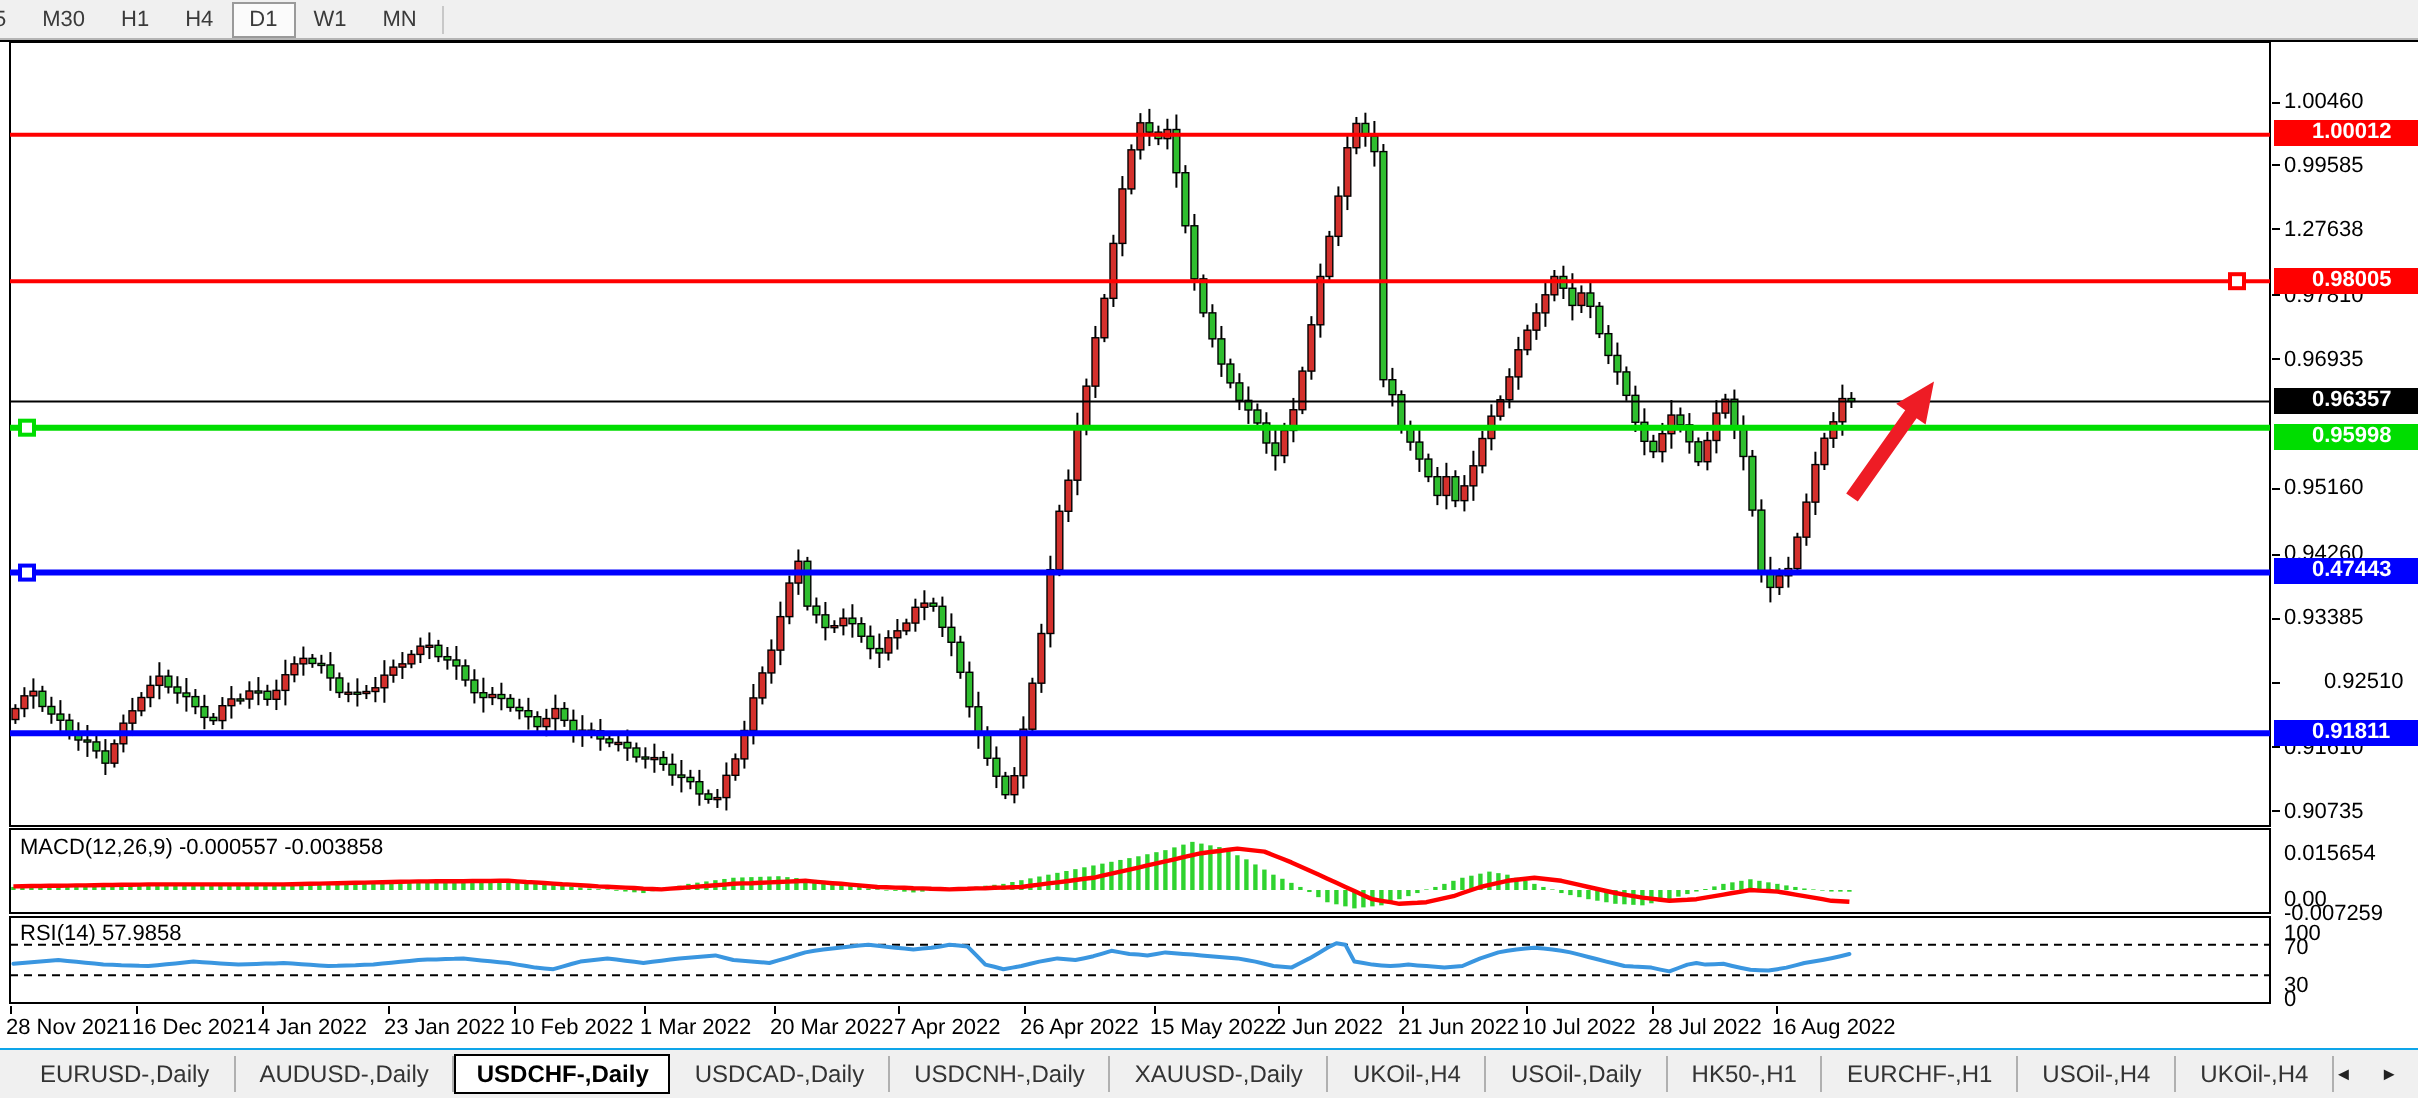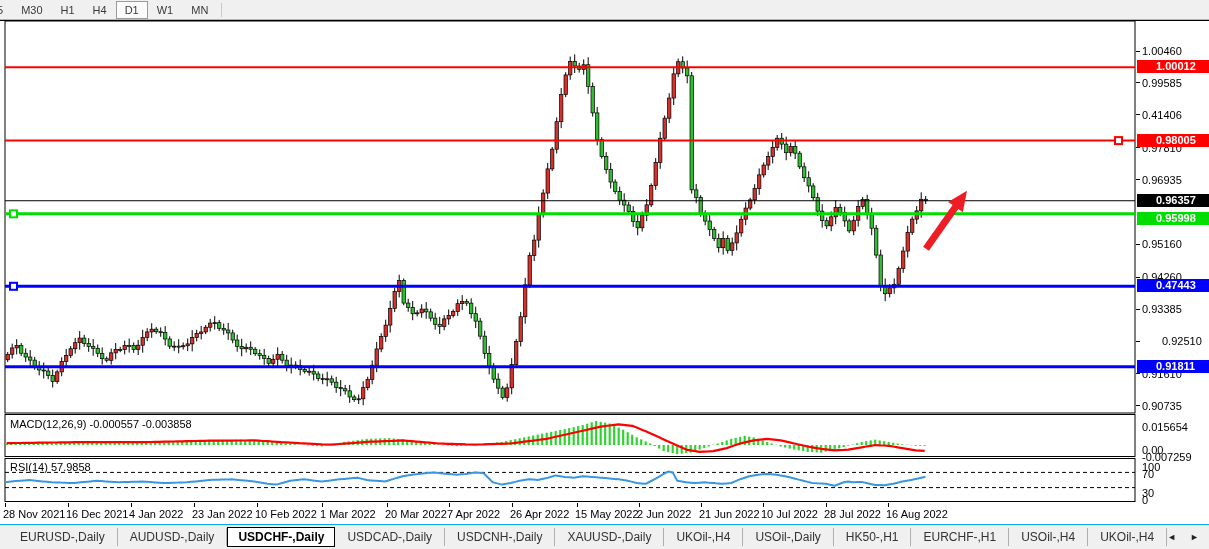--- a/index.html
+++ b/index.html
@@ -699,21 +699,21 @@
 
     <div class="sub-title" style="left:10px;top:397px;">MACD(12,26,9) -0.000557 -0.003858</div>
     <div class="sub-title" style="left:10px;top:440px;">RSI(14) 57.9858</div>
 
     <div id="price-axis">
         <div class="axis-tick" style="top: 29.5px;"></div>
         <div class="axis-label" style="top: 24px;">1.00460</div>
         <div class="axis-tick" style="top: 61.4343px;"></div>
         <div class="axis-label" style="top: 55.9343px;">0.99585</div>
         <div class="axis-tick" style="top: 93.3686px;"></div>
-        <div class="axis-label" style="top: 87.8686px;">0.41406</div>
+        <div class="axis-label" style="top: 87.8686px;">1.27638</div>
         <div class="axis-tick" style="top: 126.215px;"></div>
         <div class="axis-label" style="top: 120.715px;">0.97810</div>
         <div class="axis-tick" style="top: 158.15px;"></div>
         <div class="axis-label" style="top: 152.65px;">0.96935</div>
         <div class="axis-tick" style="top: 222.931px;"></div>
         <div class="axis-label" style="top: 217.431px;">0.95160</div>
         <div class="axis-tick" style="top: 255.777px;"></div>
         <div class="axis-label" style="top: 250.277px;">0.94260</div>
         <div class="axis-tick" style="top: 287.712px;"></div>
         <div class="axis-label" style="top: 282.212px;">0.93385</div>

